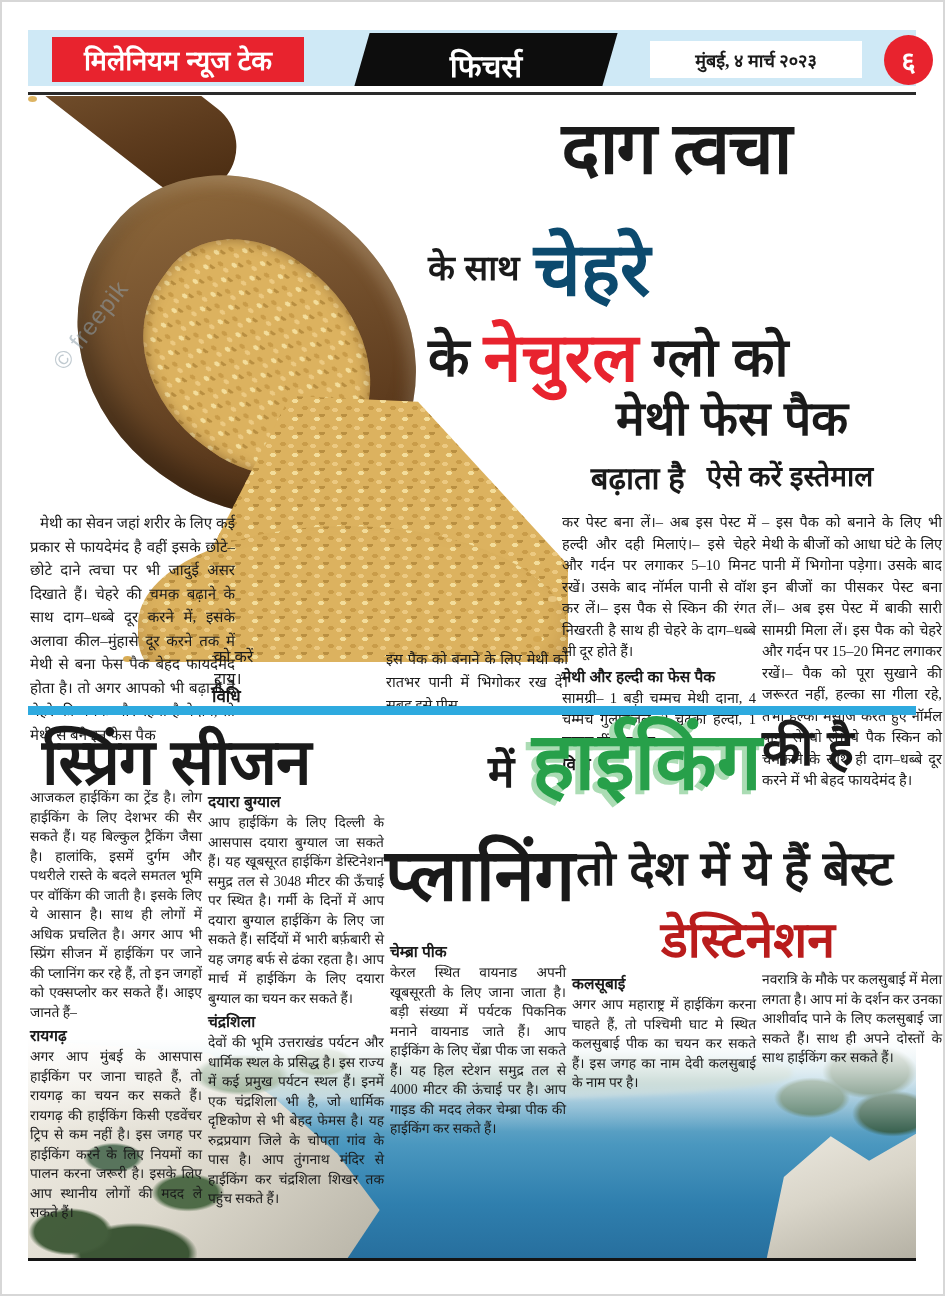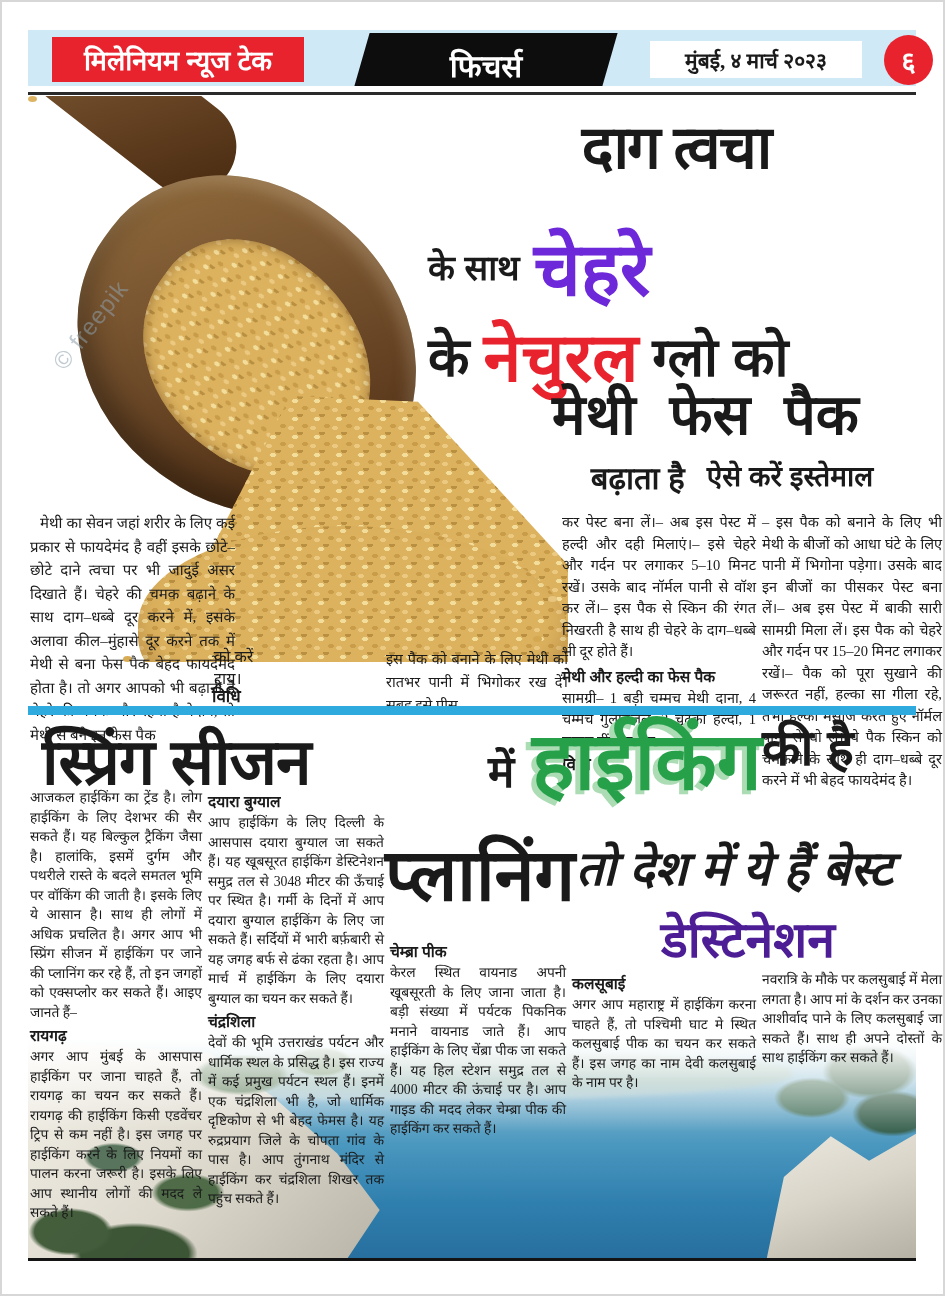--- a/index.html
+++ b/index.html
@@ -12,21 +12,21 @@
   .abs{position:absolute;}
   
   .header-strip{left:28px;top:30px;width:888px;height:56px;background:#cfe9f6;}
   .mast-box{left:52px;top:37px;width:252px;height:45px;background:#e8232e;
     display:flex;align-items:center;justify-content:center;}
   .mast-box span{color:#fff;font-family:"Liberation Sans",sans-serif;font-weight:bold;font-size:27px;}
   .section-tab{left:362px;top:33px;width:248px;height:53px;background:#0d0d0d;transform:skewX(-16deg);}
   .section-tab-label{left:362px;top:33px;width:248px;height:64px;display:flex;align-items:center;justify-content:center;
     color:#fff;font-family:"Liberation Sans",sans-serif;font-weight:bold;font-size:31px;text-align:right;}
   .date-box{left:650px;top:41px;width:212px;height:37px;background:#fff;
-    display:flex;align-items:center;justify-content:center;font-weight:bold;font-size:21px;}
+    display:flex;align-items:center;justify-content:center;font-weight:bold;font-size:18px;}
   .page-circle{left:884px;top:35px;width:49px;height:50px;border-radius:50%;background:#e8232e;
     display:flex;align-items:center;justify-content:center;color:#fff;font-weight:bold;font-size:27px;
     font-family:"Liberation Sans",sans-serif;}
   .header-rule{left:28px;top:92px;width:888px;height:3px;background:#2a2a2a;}
 
   
   .img-area{left:28px;top:96px;width:540px;height:566px;background:#fff;overflow:hidden;}
   .wood{background:linear-gradient(125deg,#96703f 0%,#7a5631 35%,#5e3c1e 70%,#46290f 100%);}
   .scoop-handle{left:-70px;top:-60px;width:300px;height:96px;border-radius:48px;transform:rotate(38deg);}
   .scoop-bowl{left:40px;top:95px;width:360px;height:310px;border-radius:46% 54% 48% 52%;transform:rotate(36deg);
@@ -48,31 +48,31 @@
     box-shadow:inset 0 -16px 22px rgba(140,95,35,.35);}
   .seed-scatter{left:0;top:0;width:9px;height:6px;border-radius:50%;background:#ddb463;
     box-shadow:355px 560px 0 #d8ac55,390px 585px 0 #e5c178,430px 575px 0 #cfa04a,
       470px 555px 0 #e2ba6b,505px 540px 0 #d4a751,520px 500px 0 #e8c57e,
       95px 560px 0 #d8ac55,70px 585px 0 #cfa04a,140px 598px 0 #e2ba6b,250px 600px 0 #d4a751;}
   .watermark{left:10px;top:215px;transform:rotate(-52deg);color:#8fa0ab;opacity:.55;
     font-family:"Liberation Sans",sans-serif;font-size:24px;letter-spacing:1px;}
 
   
   .h1-l1{left:415px;top:96px;width:522px;text-align:center;font-family:"Liberation Sans",sans-serif;
-    font-weight:900;font-size:60px;line-height:104px;letter-spacing:-2px;}
+    font-weight:900;font-size:72px;line-height:104px;letter-spacing:-2px;}
   .h1-l2{left:428px;top:216px;width:330px;display:flex;align-items:center;gap:14px;
     font-family:"Liberation Sans",sans-serif;font-weight:bold;}
   .h1-l2 .small{font-size:35px;}
   .h1-l2 .green{font-size:74px;font-weight:900;}
   .h1-l3{left:428px;top:308px;width:470px;display:flex;align-items:center;gap:14px;
     font-family:"Liberation Sans",sans-serif;font-weight:bold;}
   .h1-l3 .mid{font-size:54px;}
   .h1-l3 .red{font-size:68px;font-weight:900;}
-  .h1-l4{left:552px;top:390px;width:360px;font-family:Liberation Mono, monospace;
-    font-weight:900;font-size:56px;line-height:58px;}
+  .h1-l4{left:552px;top:390px;width:360px;text-align:center;font-family:Liberation Sans, sans-serif;
+    font-weight:900;font-size:48px;line-height:58px;}
   .h1-l5{left:552px;top:456px;width:360px;display:flex;gap:22px;justify-content:center;
     font-family:"Liberation Sans",sans-serif;font-weight:bold;}
   .h1-l5 .a{font-size:31px;}
   .h1-l5 .b{font-size:28px;}
 
   
   .bodytext{font-size:14.5px;line-height:21.5px;text-align:justify;}
   .a1-intro{left:30px;top:512px;width:205px;font-size:15px;line-height:23.5px;text-align:justify;text-indent:10px;}
   .a1-tail{left:214px;top:646px;width:52px;font-size:16px;line-height:22px;}
   .vidhi{font-family:"Liberation Sans",sans-serif;font-weight:bold;font-size:17px;}
@@ -88,21 +88,21 @@
   .divider{left:28px;top:706px;width:888px;height:9px;background:#2eaadf;}
 
   
   .sans{font-family:"Liberation Sans",sans-serif;}
   .h2-p1{left:30px;top:722px;font-weight:900;font-size:64px;line-height:80px;letter-spacing:-1px;margin-left:12px;}
   .h2-p2{left:488px;top:740px;font-weight:bold;font-size:44px;}
   .h2-p3{left:532px;top:714px;font-weight:900;font-size:80px;line-height:96px;
     text-shadow:-5px 4px 0 #abdcb4;}
   .h2-p4{left:762px;top:712px;font-weight:800;font-size:50px;}
   .h2-p5{left:385px;top:824px;font-weight:900;font-size:72px;line-height:102px;}
-  .h2-p6{left:576px;top:838px;font-weight:800;font-size:48px;line-height:62px;font-style:italic;}
+  .h2-p6{left:576px;top:838px;font-weight:800;font-size:48px;line-height:62px;}
   .h2-p7{left:612px;top:904px;width:272px;text-align:center;font-weight:900;font-size:50px;}
 
   
   .col{z-index:3;}
   .col .bodytext{font-size:13.8px;line-height:19.5px;}
   .c1{left:30px;top:788px;width:172px;}
   .c2{left:208px;top:788px;width:176px;}
   .c3{left:390px;top:938px;width:176px;}
   .c4{left:572px;top:970px;width:184px;}
   .c5{left:762px;top:970px;width:180px;}
@@ -156,21 +156,21 @@
     <div class="abs seedtex scoop-inner"></div>
     <div class="abs seedtex seed-stream"></div>
     <div class="abs seedtex seed-pile"></div>
     <div class="abs seed-scatter"></div>
     <div class="abs watermark">© freepik</div>
   </div>
 
   <div class="abs h1-l1">दाग त्वचा</div>
   <div class="abs h1-l2">
     <span class="small">के साथ</span>
-    <span class="green" style="color:#6d28d9">चेहरे</span>
+    <span class="green" style="color:#0c4a6e">चेहरे</span>
   </div>
   <div class="abs h1-l3">
     <span class="mid">के</span>
     <span class="red" style="color:#e8232e">नेचुरल</span>
     <span class="mid">ग्लो को</span>
   </div>
   <div class="abs h1-l4">मेथी फेस पैक</div>
   <div class="abs h1-l5">
     <span class="a">बढ़ाता है</span>
     <span class="b">ऐसे करें इस्तेमाल</span>
@@ -193,21 +193,21 @@
   </div>
 
   <div class="abs divider"></div>
 
   <div class="abs sans h2-p1">स्प्रिंग सीजन</div>
   <div class="abs sans h2-p2">में</div>
   <div class="abs sans h2-p3" style="color:#27a04a">हाईकिंग</div>
   <div class="abs sans h2-p4">की है</div>
   <div class="abs sans h2-p5">प्लानिंग</div>
   <div class="abs sans h2-p6">तो देश में ये हैं बेस्ट</div>
-  <div class="abs sans h2-p7" style="color:#4c1d95">डेस्टिनेशन</div>
+  <div class="abs sans h2-p7" style="color:#b91c1c">डेस्टिनेशन</div>
 
   <div class="abs col c1">
     <p class="bodytext">आजकल हाईकिंग का ट्रेंड है। लोग हाईकिंग के लिए देशभर की सैर सकते हैं। यह बिल्कुल ट्रैकिंग जैसा है। हालांकि, इसमें दुर्गम और पथरीले रास्ते के बदले समतल भूमि पर वॉकिंग की जाती है। इसके लिए ये आसान है। साथ ही लोगों में अधिक प्रचलित है। अगर आप भी स्प्रिंग सीजन में हाईकिंग पर जाने की प्लानिंग कर रहे हैं, तो इन जगहों को एक्सप्लोर कर सकते हैं। आइए जानते हैं–</p>
     <div class="subhead">रायगढ़</div>
     <p class="bodytext">अगर आप मुंबई के आसपास हाईकिंग पर जाना चाहते हैं, तो रायगढ़ का चयन कर सकते हैं। रायगढ़ की हाईकिंग किसी एडवेंचर ट्रिप से कम नहीं है। इस जगह पर हाईकिंग करने के लिए नियमों का पालन करना जरूरी है। इसके लिए आप स्थानीय लोगों की मदद ले सकते हैं।</p>
   </div>
 
   <div class="abs col c2">
     <div class="subhead">दयारा बुग्याल</div>
     <p class="bodytext">आप हाईकिंग के लिए दिल्ली के आसपास दयारा बुग्याल जा सकते हैं। यह खूबसूरत हाईकिंग डेस्टिनेशन समुद्र तल से 3048 मीटर की ऊँचाई पर स्थित है। गर्मी के दिनों में आप दयारा बुग्याल हाईकिंग के लिए जा सकते हैं। सर्दियों में भारी बर्फ़बारी से यह जगह बर्फ से ढंका रहता है। आप मार्च में हाईकिंग के लिए दयारा बुग्याल का चयन कर सकते हैं।</p>

